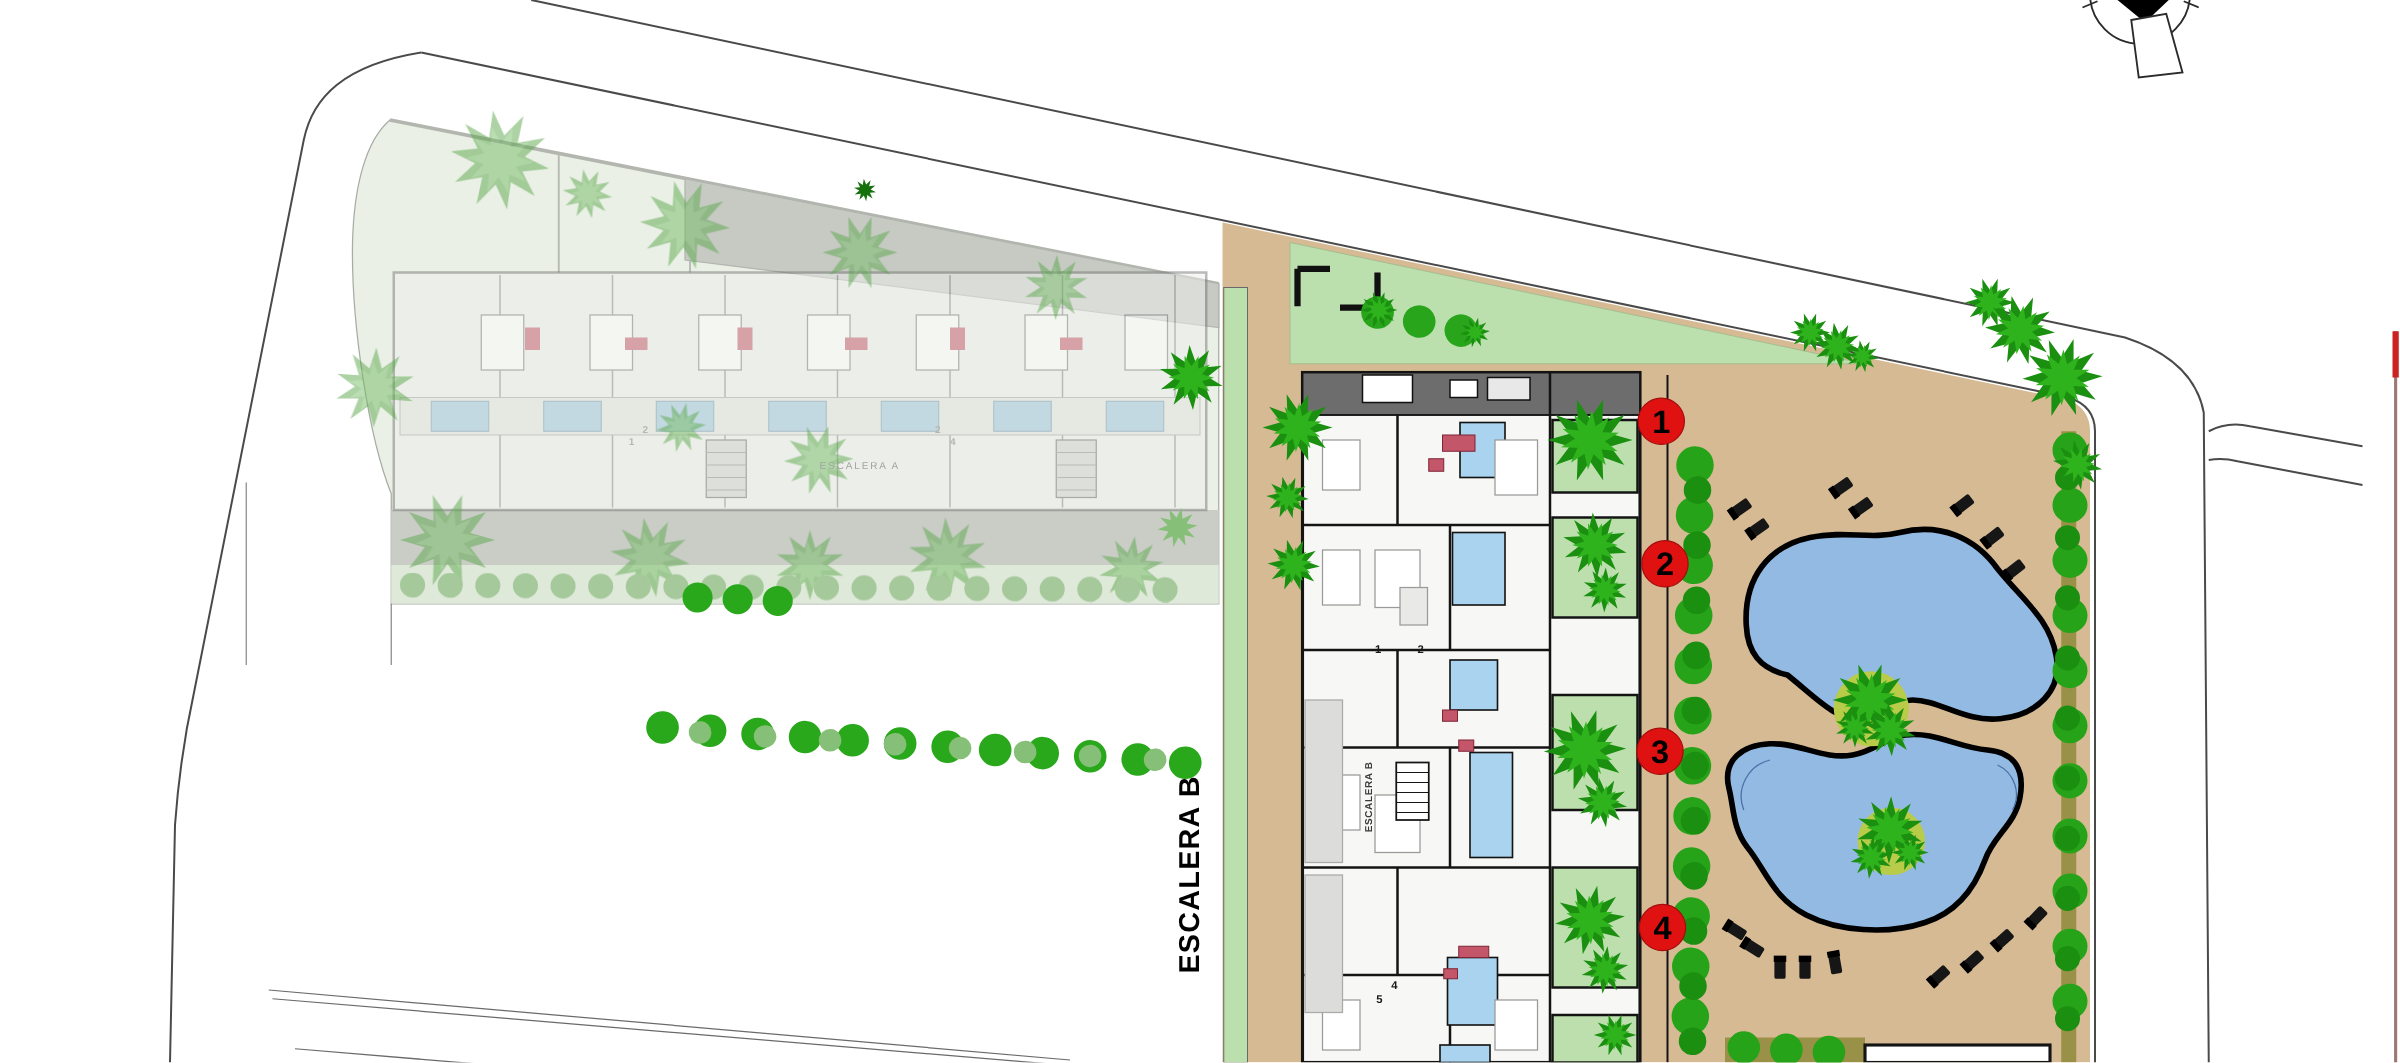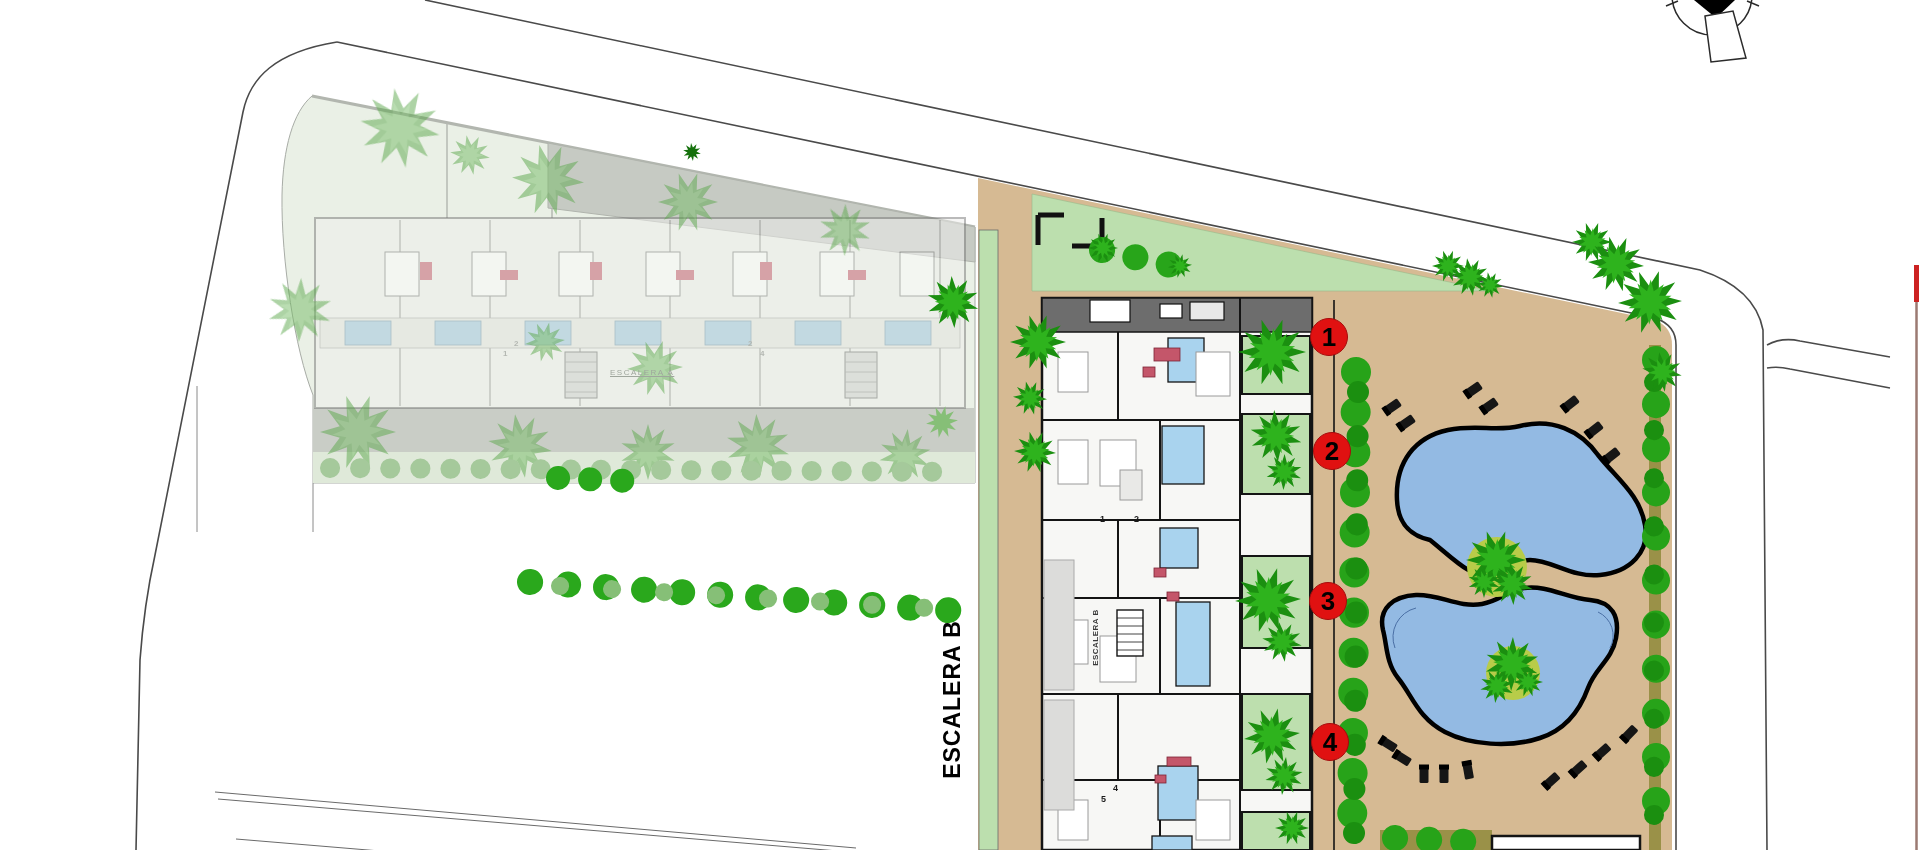--- a/index.html
+++ b/index.html
@@ -4,21 +4,21 @@
 <style>
   html,body{margin:0;padding:0;background:#ffffff;}
   .canvas{position:relative;width:1920px;height:850px;background:#ffffff;overflow:hidden;
           font-family:"Liberation Sans",sans-serif;}
   .canvas svg{position:absolute;left:0;top:0;}
   .lbl{position:absolute;white-space:nowrap;color:#000;}
   .lbl-street{font-size:23px;font-weight:bold;letter-spacing:1px;width:220px;text-align:center;
               transform:rotate(-90deg);}
   .lbl-core-b{font-size:8px;font-weight:bold;color:#3a3a3a;letter-spacing:.5px;width:90px;text-align:center;
               transform:rotate(-90deg);}
-  .lbl-core-a{font-size:8px;color:#9fa69d;letter-spacing:1.5px;width:110px;text-align:left;text-decoration:underline;}
+  .lbl-core-a{font-size:8px;color:#9fa69d;letter-spacing:1.5px;width:110px;text-align:right;}
   .tiny-num{position:absolute;font-size:9px;font-weight:bold;color:#1a1a1a;}
   .tiny-num-faded{position:absolute;font-size:8px;font-weight:bold;color:#b4b8b2;}
   .marker{position:absolute;width:38px;height:38px;border-radius:50%;
           background:#e01111;border:1px solid #a50c0c;box-sizing:border-box;
           display:flex;align-items:center;justify-content:center;
           font-weight:800;font-size:26px;color:#000;cursor:pointer;}
 </style>
 </head>
 <body>
 

